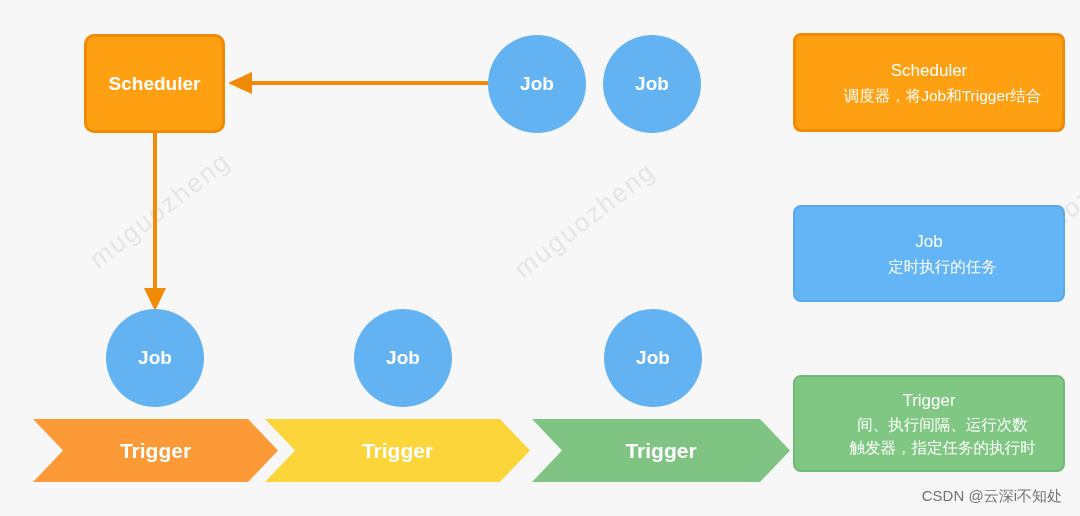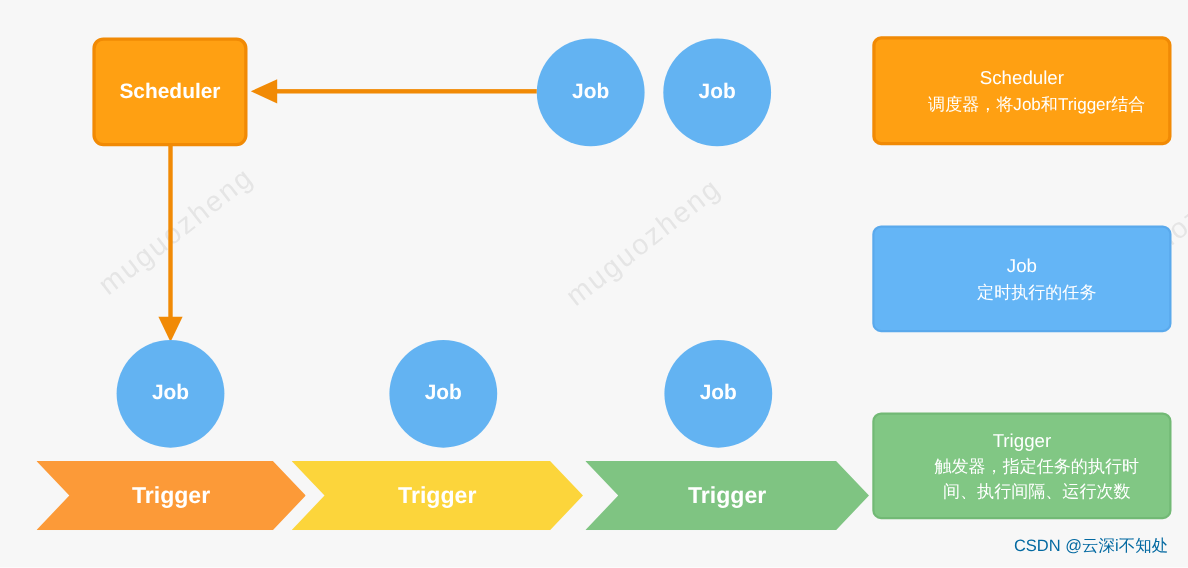--- a/index.html
+++ b/index.html
@@ -45,21 +45,21 @@
   .legend-box{position:absolute;left:793px;width:272px;box-sizing:border-box;border-radius:8px;
     display:flex;flex-direction:column;align-items:center;justify-content:center;
     color:#fff;text-align:center;line-height:1.5;}
   .legend-title{font-size:17px;}
   .legend-line{font-size:15.5px;margin-left:27px;}
   .legend-scheduler{top:33px;height:99px;background:#ffa012;border:3px solid #f18a05;}
   .legend-job{top:205px;height:97px;background:#64b5f6;border:2px solid #5aa9ec;}
   .legend-trigger{top:375px;height:97px;background:#81c784;border:2px solid #72b975;}
 
   
-  .credit{position:absolute;right:18px;top:487px;font-size:15px;color:#0369a1;}
+  .credit{position:absolute;right:18px;top:487px;font-size:15px;color:#737373;}
 </style>
 </head>
 <body>
 
 <div class="canvas">
 
   <span class="watermark" style="left:160px;top:210px;">muguozheng</span>
   <span class="watermark" style="left:585px;top:220px;">muguozheng</span>
   <span class="watermark" style="left:1075px;top:205px;">muguozheng</span>
 
@@ -103,19 +103,19 @@
   <div class="legend-box legend-scheduler">
     <div class="legend-title">Scheduler</div>
     <div class="legend-line">调度器，将Job和Trigger结合</div>
   </div>
   <div class="legend-box legend-job">
     <div class="legend-title">Job</div>
     <div class="legend-line">定时执行的任务</div>
   </div>
   <div class="legend-box legend-trigger">
     <div class="legend-title">Trigger</div>
+    <div class="legend-line">间、执行间隔、运行次数</div>
     <div class="legend-line">触发器，指定任务的执行时</div>
-    <div class="legend-line">间、执行间隔、运行次数</div>
   </div>
 
   <div class="credit">CSDN @云深i不知处</div>
 
 </div>
 
 </body></html>

